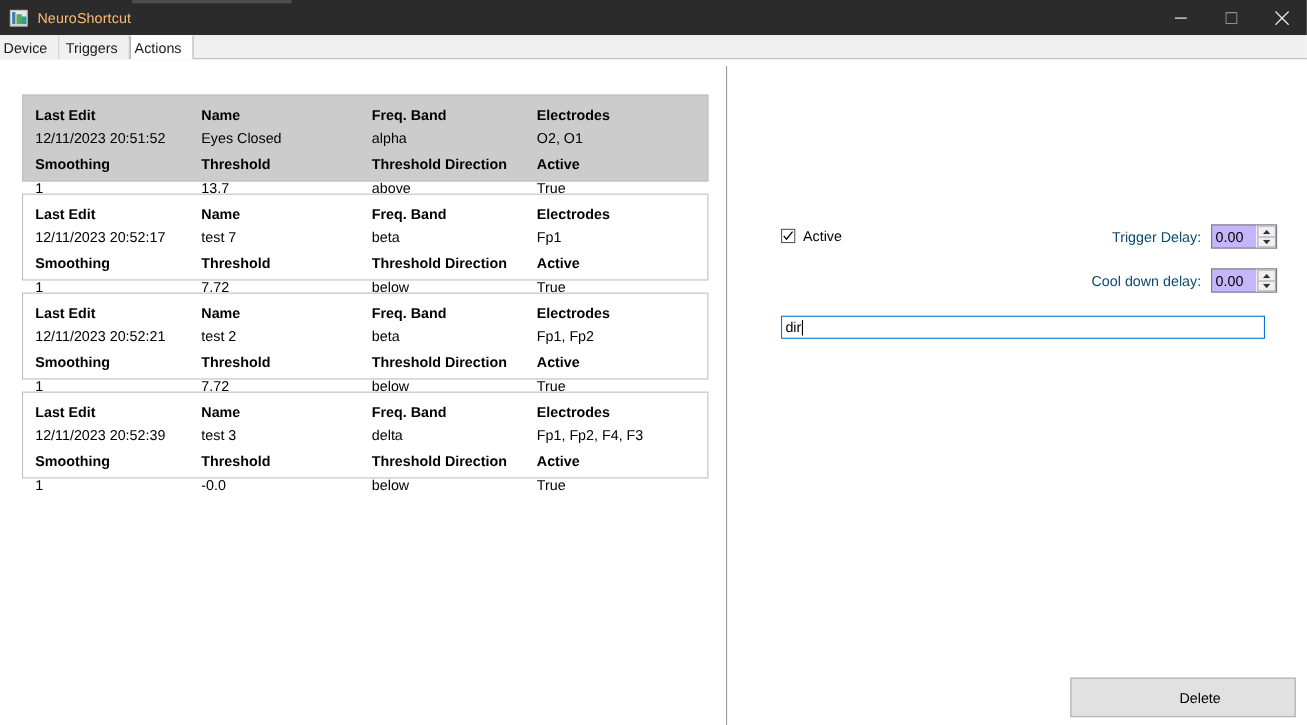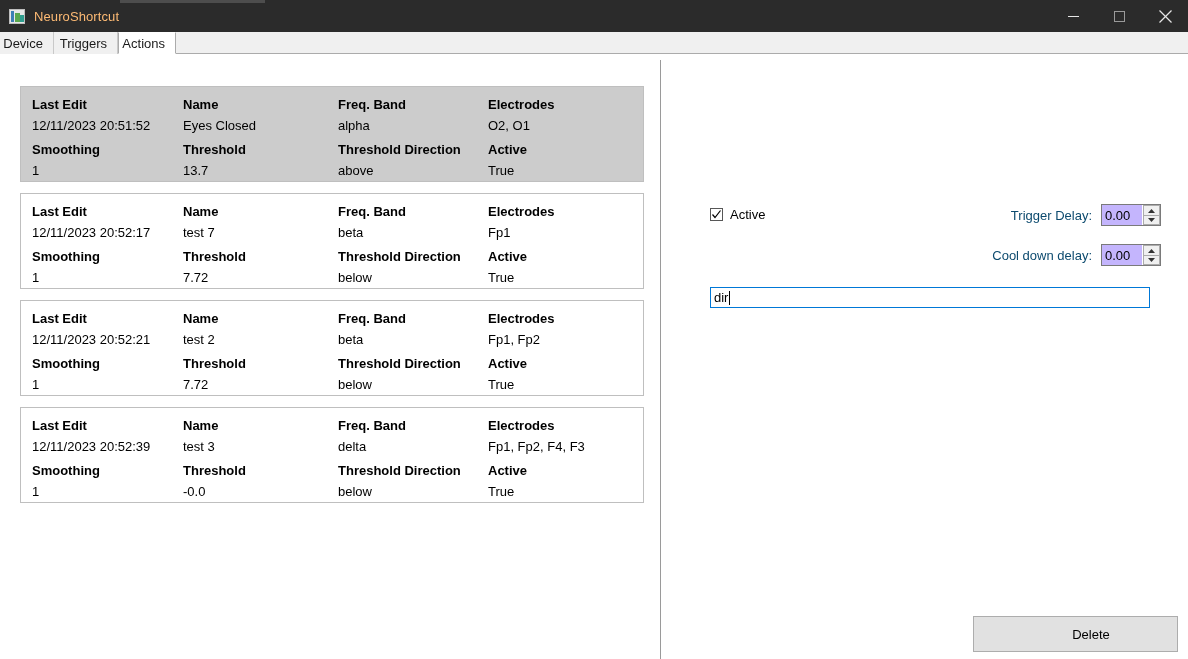--- a/index.html
+++ b/index.html
@@ -132,21 +132,21 @@
   
   .card-list {
     position: absolute;
     left: 20px; top: 32px;
     width: 624px;
   }
   .card {
     position: relative;
     box-sizing: border-box;
     width: 624px;
-    height: 96px;
+    height: 79px;
     border: 1px solid #bfbfbf;
     background: #ffffff;
     margin-bottom: 11px;
   }
   .card.selected {
     background: #cccccc;
     border: 1px solid #bfbfbf;
   }
   .card-row {
     position: absolute;

